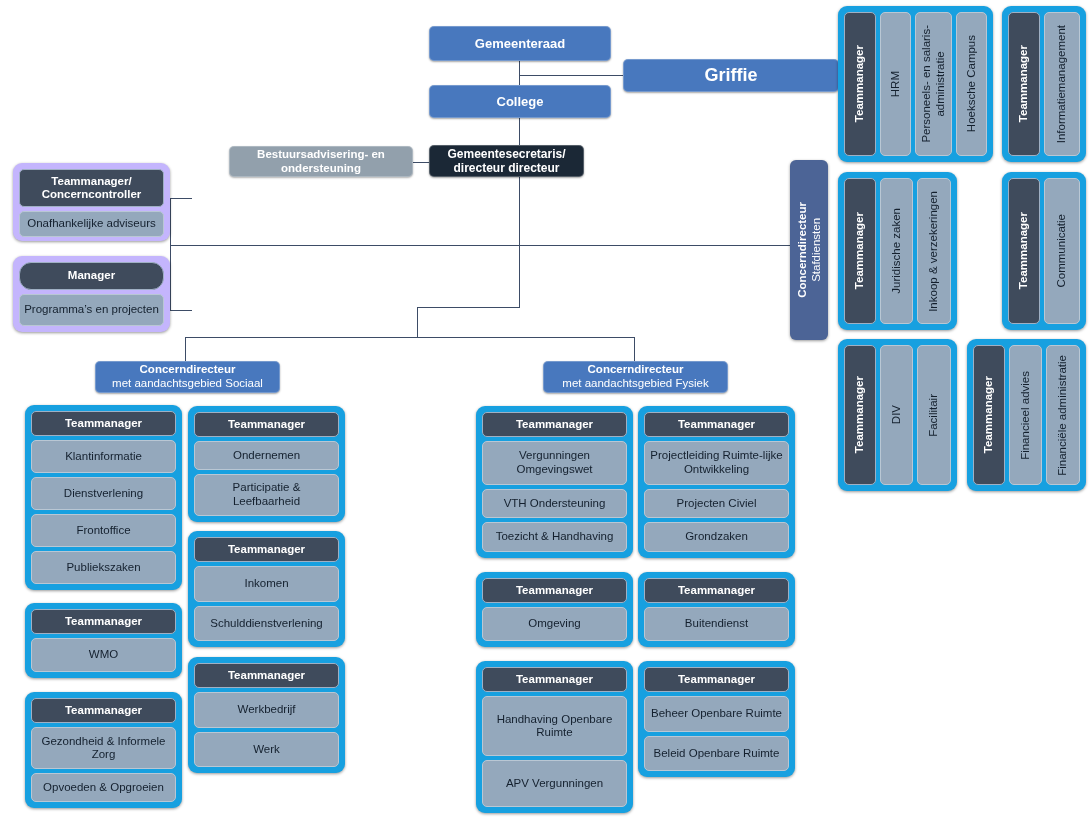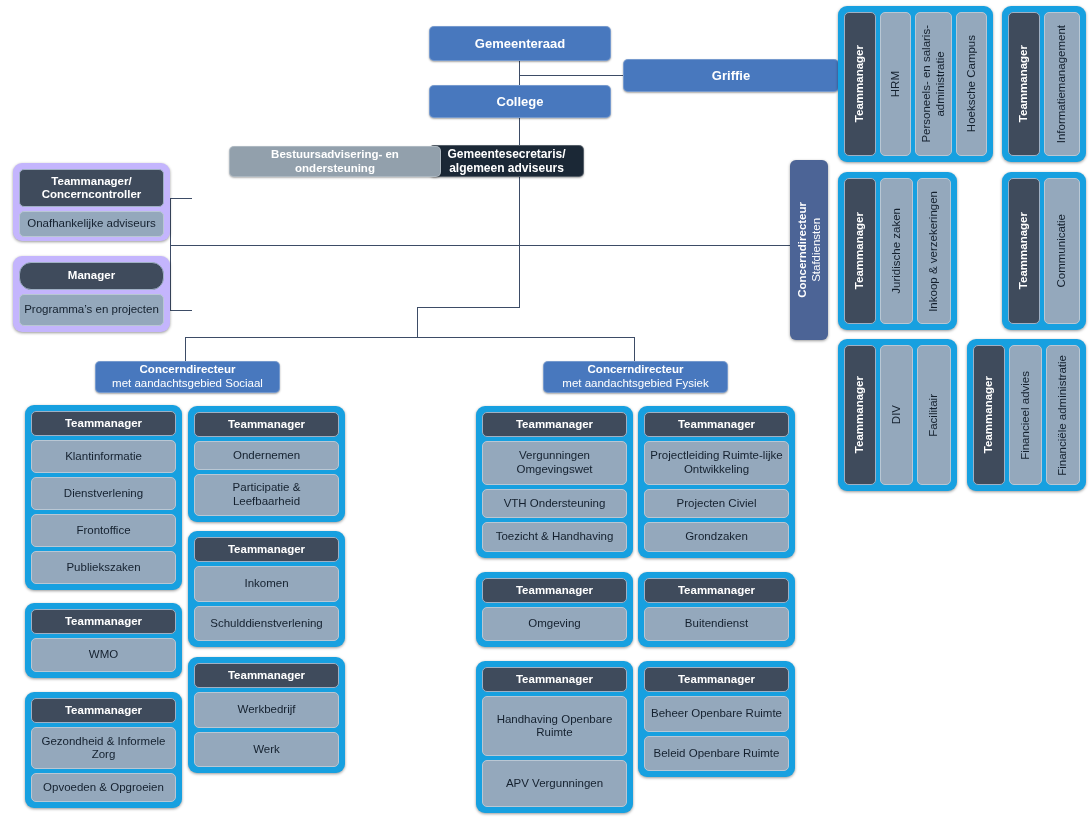--- a/index.html
+++ b/index.html
@@ -132,34 +132,34 @@
   <div class="ln lnh" style="left:417px; top:307px; width:103px;"></div>
   <div class="ln lnv" style="left:417px; top:307px; height:30px;"></div>
   <div class="ln lnh" style="left:185px; top:337px; width:450px;"></div>
   <div class="ln lnv" style="left:185px; top:337px; height:24px;"></div>
   <div class="ln lnv" style="left:634px; top:337px; height:24px;"></div>
 
   <div class="box box-blue" style="left:429px; top:26px; width:182px; height:35px; font-size:13px;">
     <span>Gemeenteraad</span>
   </div>
 
-  <div class="box box-blue" style="left:623px; top:59px; width:216px; height:33px; font-size:13px;text-align:right;">
+  <div class="box box-blue" style="left:623px; top:59px; width:216px; height:33px; font-size:18px;text-align:right;">
     <span>Griffie</span>
   </div>
 
   <div class="box box-blue" style="left:429px; top:85px; width:182px; height:33px; font-size:13px;">
     <span>College</span>
   </div>
 
   <div class="box box-dark" style="left:429px; top:145px; width:155px; height:32px; font-size:12px; flex-direction:column;">
     <span class="t1">Gemeentesecretaris/</span>
-    <span class="t1">algemeen adviseurs</span>
-  </div>
-
-  <div class="box box-gray" style="left:229px; top:146px; width:212px; height:31px; font-size:11.5px; flex-direction:column;">
+    <span class="t1">directeur directeur</span>
+  </div>
+
+  <div class="box box-gray" style="left:229px; top:146px; width:184px; height:31px; font-size:11.5px; flex-direction:column;">
     <span class="t1">Bestuursadvisering- en</span>
     <span class="t1">ondersteuning</span>
   </div>
 
   <div class="grp muted" style="left:13px; top:163px; width:157px; height:78px;">
     <div class="hdr" style="flex-direction:column; min-height:32px;">
       <span>Teammanager/</span>
       <span>Concerncontroller</span>
     </div>
     <div class="itm">Onafhankelijke adviseurs</div>

